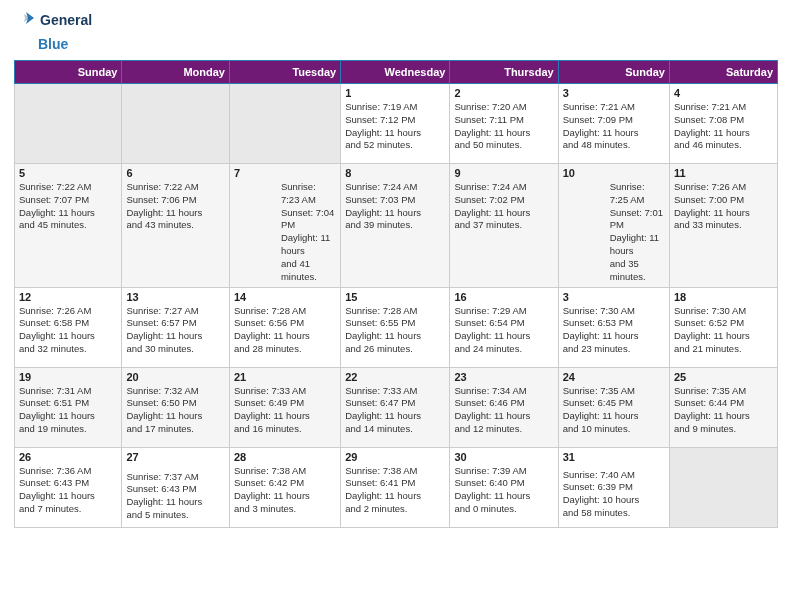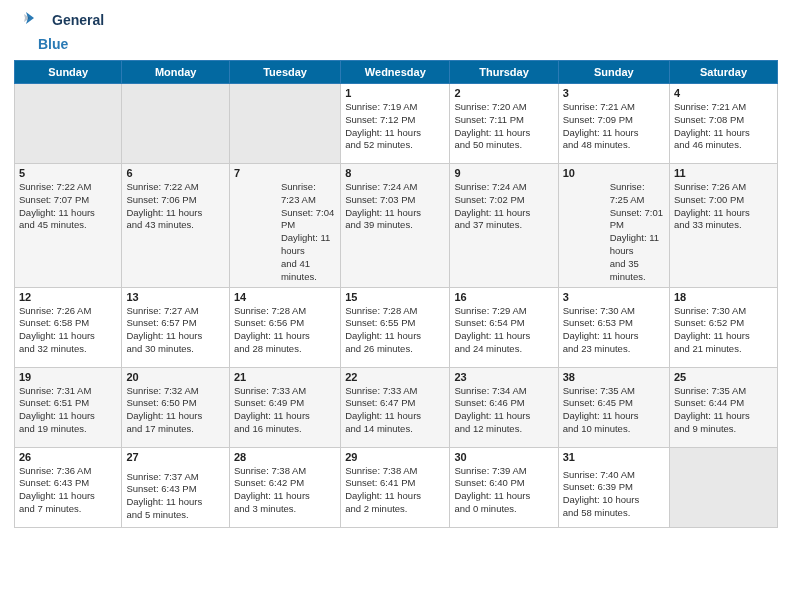--- a/index.html
+++ b/index.html
@@ -39,27 +39,27 @@
     .location {
       font-size: 13px;
       color: #333;
     }
     .calendar {
       width: 100%;
       border-collapse: collapse;
       font-size: 10px;
     }
     .calendar thead th {
-      background: #0369a1;
+      background: #701a75;
       color: #fff;
       padding: 5px 4px;
       font-size: 11px;
       font-weight: bold;
       border: 1px solid #2a7ab5;
-      text-align: center;
+      text-align: right;
     }
     .calendar tbody td {
       border: 1px solid #ccc;
       vertical-align: top;
       padding: 3px 4px;
       width: 113px;
       height: 80px;
       background: #fff;
     }
     .calendar tbody tr:nth-child(even) td {
@@ -81,21 +81,21 @@
       background: #e8e8e8 !important;
     }
   </style>
 </head>
 <body>
 
 <div class="container">
   <div class="header">
     <div class="logo">
   <div style="display:flex;flex-direction:column;align-items:flex-start;">
-    <div style="display:flex;align-items:center;gap:16px;">
+    <div style="display:flex;align-items:center;gap:4px;">
       <svg width="22" height="20" viewBox="0 0 22 20">
         <polygon points="12,2 20,8 12,14 14,8" fill="#2a7ab5"></polygon>
         <polygon points="10,4 16,8 10,12 11,8" fill="#1a3a5c" opacity="0.3"></polygon>
       </svg>
       <span style="font-size:14px;font-weight:bold;color:#1a3a5c;">General</span>
     </div>
     <span style="font-size:14px;font-weight:bold;color:#2a7ab5;margin-left:24px;margin-top:6px;">Blue</span>
   </div>
 </div>
     <div class="title-block">
@@ -282,21 +282,21 @@
 and 14 minutes.</div>
           </td>
           <td>
             <span class="day-number">23</span>
             <div class="day-info" style="white-space: pre-line;">Sunrise: 7:34 AM
 Sunset: 6:46 PM
 Daylight: 11 hours
 and 12 minutes.</div>
           </td>
           <td>
-            <span class="day-number">38</span>
+            <span class="day-number">24</span>
             <div class="day-info" style="white-space: pre-line;">Sunrise: 7:35 AM
 Sunset: 6:45 PM
 Daylight: 11 hours
 and 10 minutes.</div>
           </td>
           <td>
             <span class="day-number">25</span>
             <div class="day-info" style="white-space: pre-line;">Sunrise: 7:35 AM
 Sunset: 6:44 PM
 Daylight: 11 hours

